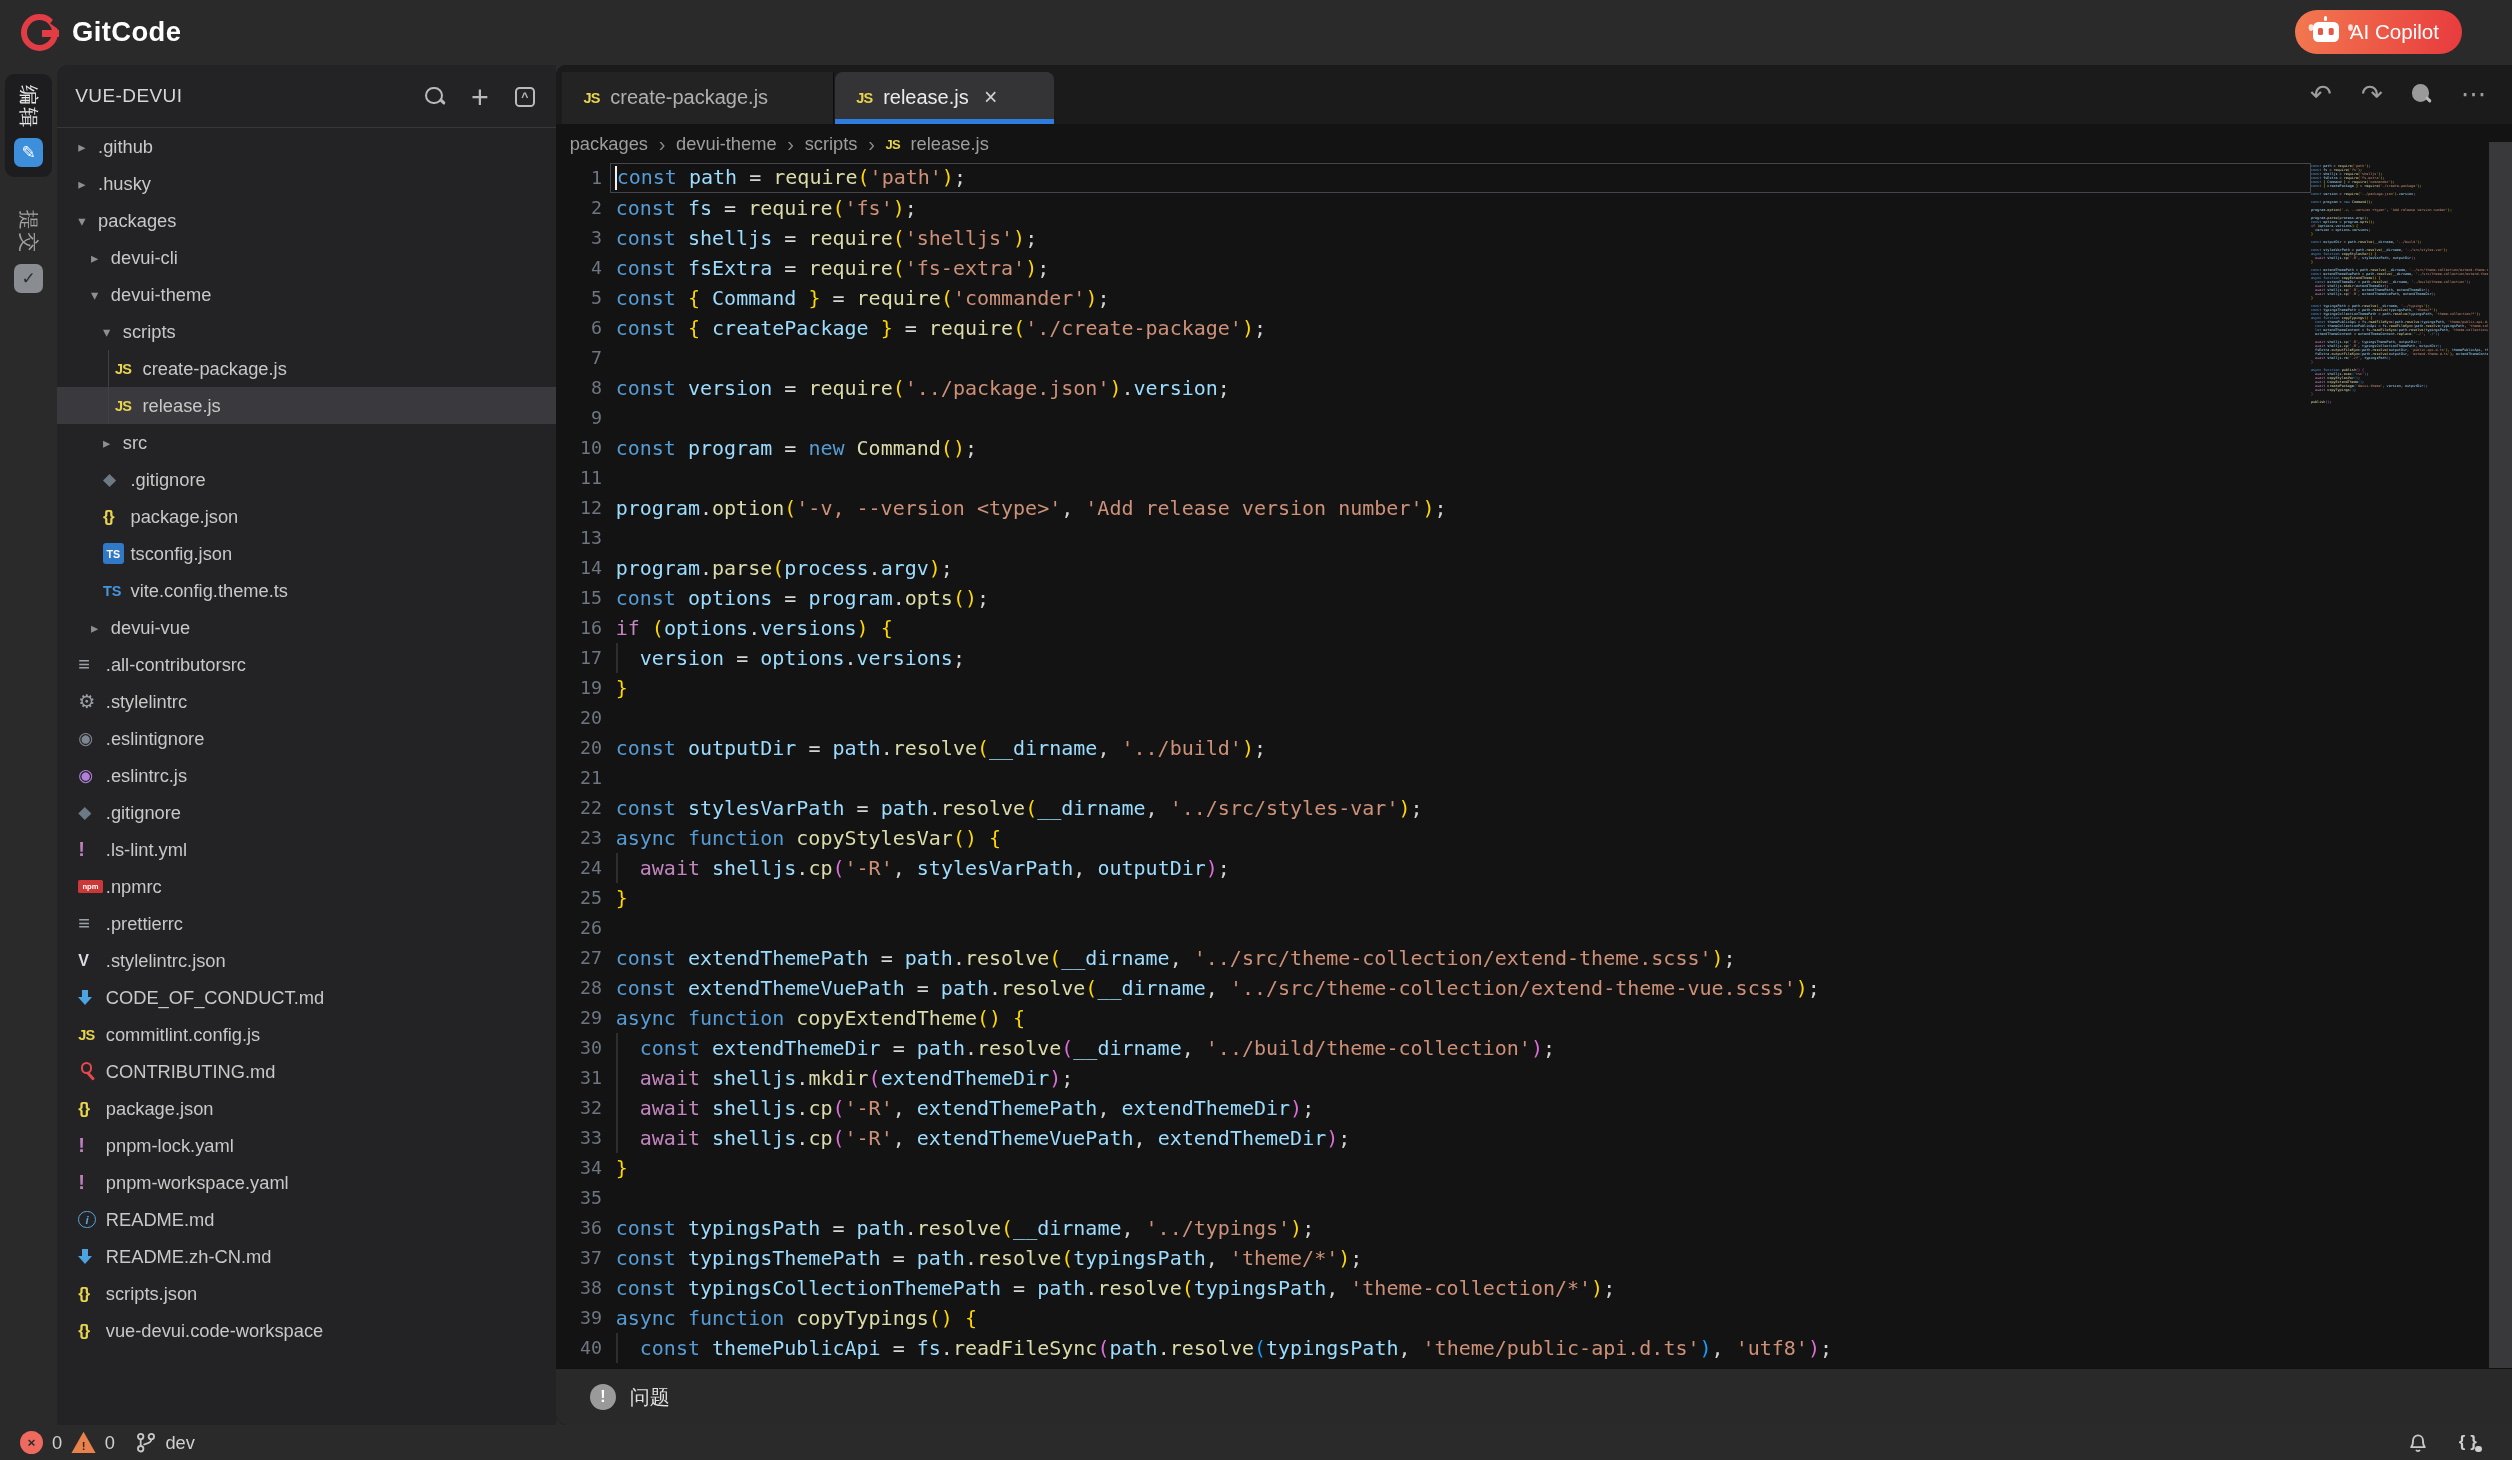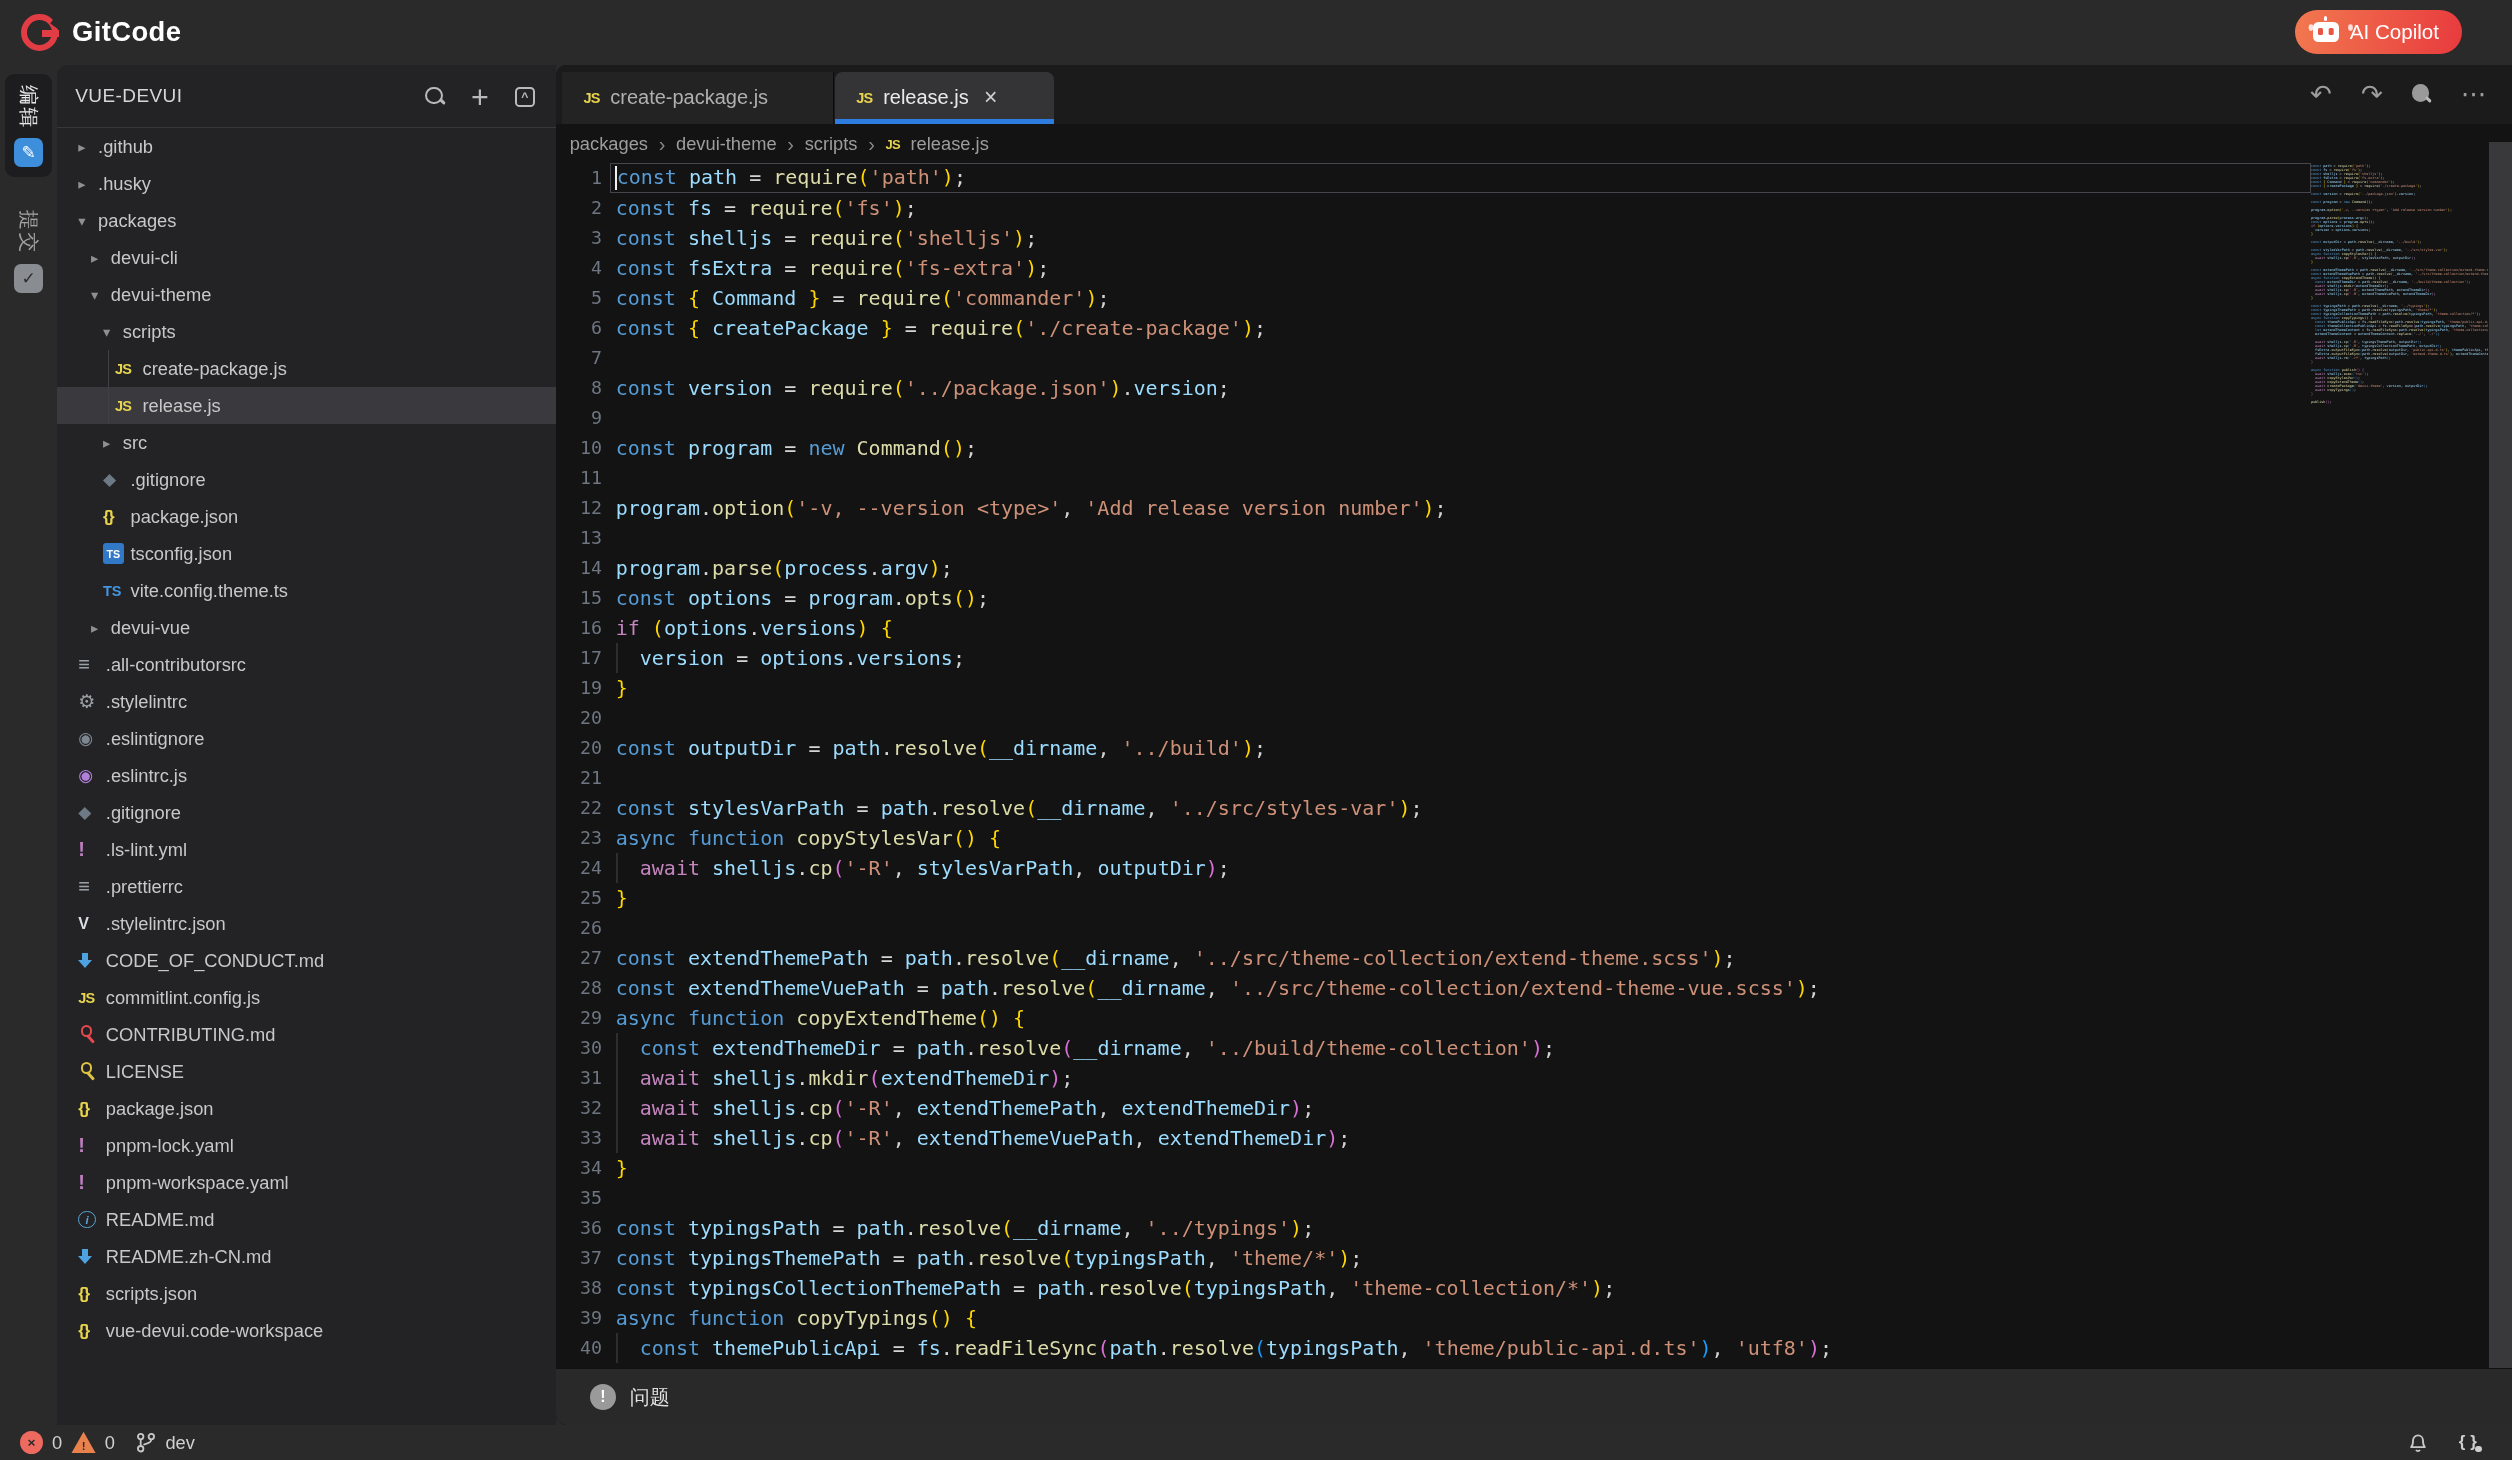--- a/index.html
+++ b/index.html
@@ -270,20 +270,26 @@
         <span class="lbl">.gitignore</span>
       </div>
       <div class="trow" style="padding-left: 21.3px;">
         <span class="fic">
           <span class="fi fi-excl">!</span>
         </span>
         <span class="lbl">.ls-lint.yml</span>
       </div>
       <div class="trow" style="padding-left: 21.3px;">
         <span class="fic">
+          <span class="fi fi-npm">npm</span>
+        </span>
+        <span class="lbl">.npmrc</span>
+      </div>
+      <div class="trow" style="padding-left: 21.3px;">
+        <span class="fic">
           <span class="fi fi-list">≡</span>
         </span>
         <span class="lbl">.prettierrc</span>
       </div>
       <div class="trow" style="padding-left: 21.3px;">
         <span class="fic">
           <span class="fi fi-stylelint">V</span>
         </span>
         <span class="lbl">.stylelintrc.json</span>
       </div>
@@ -297,26 +303,20 @@
         <span class="fic">
           <span class="fi fi-js">JS</span>
         </span>
         <span class="lbl">commitlint.config.js</span>
       </div>
       <div class="trow" style="padding-left: 21.3px;">
         <span class="fic" style="--kc: #e5484d;">
           <span class="fi fi-key"></span>
         </span>
         <span class="lbl">CONTRIBUTING.md</span>
-      </div>
-      <div class="trow" style="padding-left: 21.3px;">
-        <span class="fic" style="--kc: #e0c341;">
-          <span class="fi fi-key"></span>
-        </span>
-        <span class="lbl">LICENSE</span>
       </div>
       <div class="trow" style="padding-left: 21.3px;">
         <span class="fic">
           <span class="fi fi-braces">{}</span>
         </span>
         <span class="lbl">package.json</span>
       </div>
       <div class="trow" style="padding-left: 21.3px;">
         <span class="fic">
           <span class="fi fi-excl">!</span>

